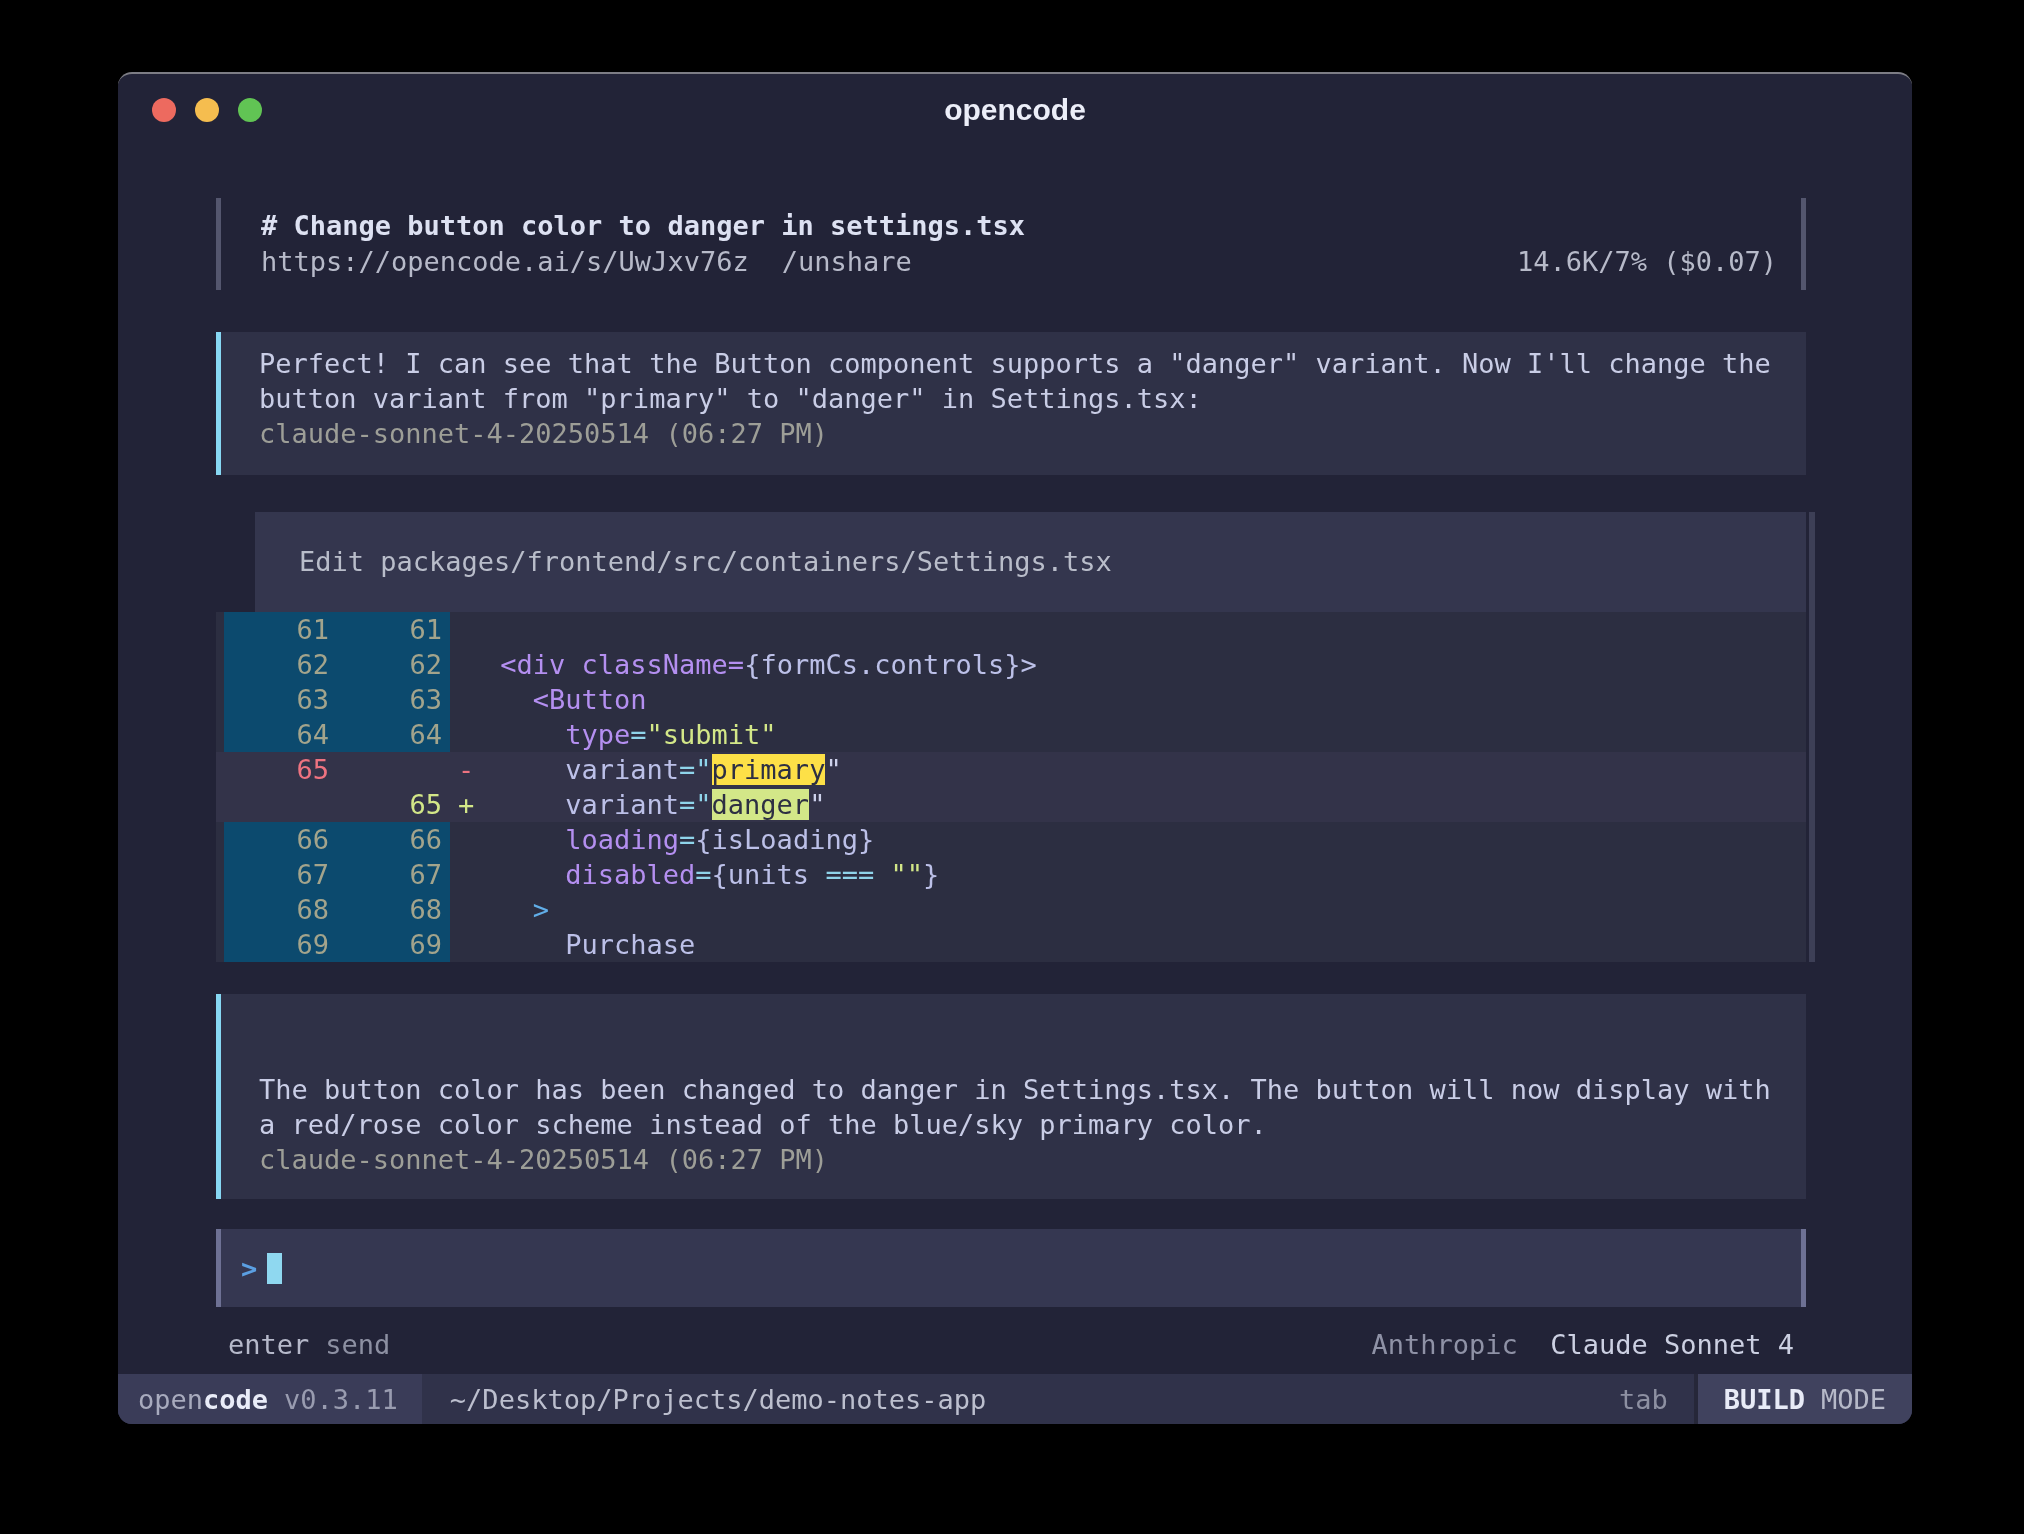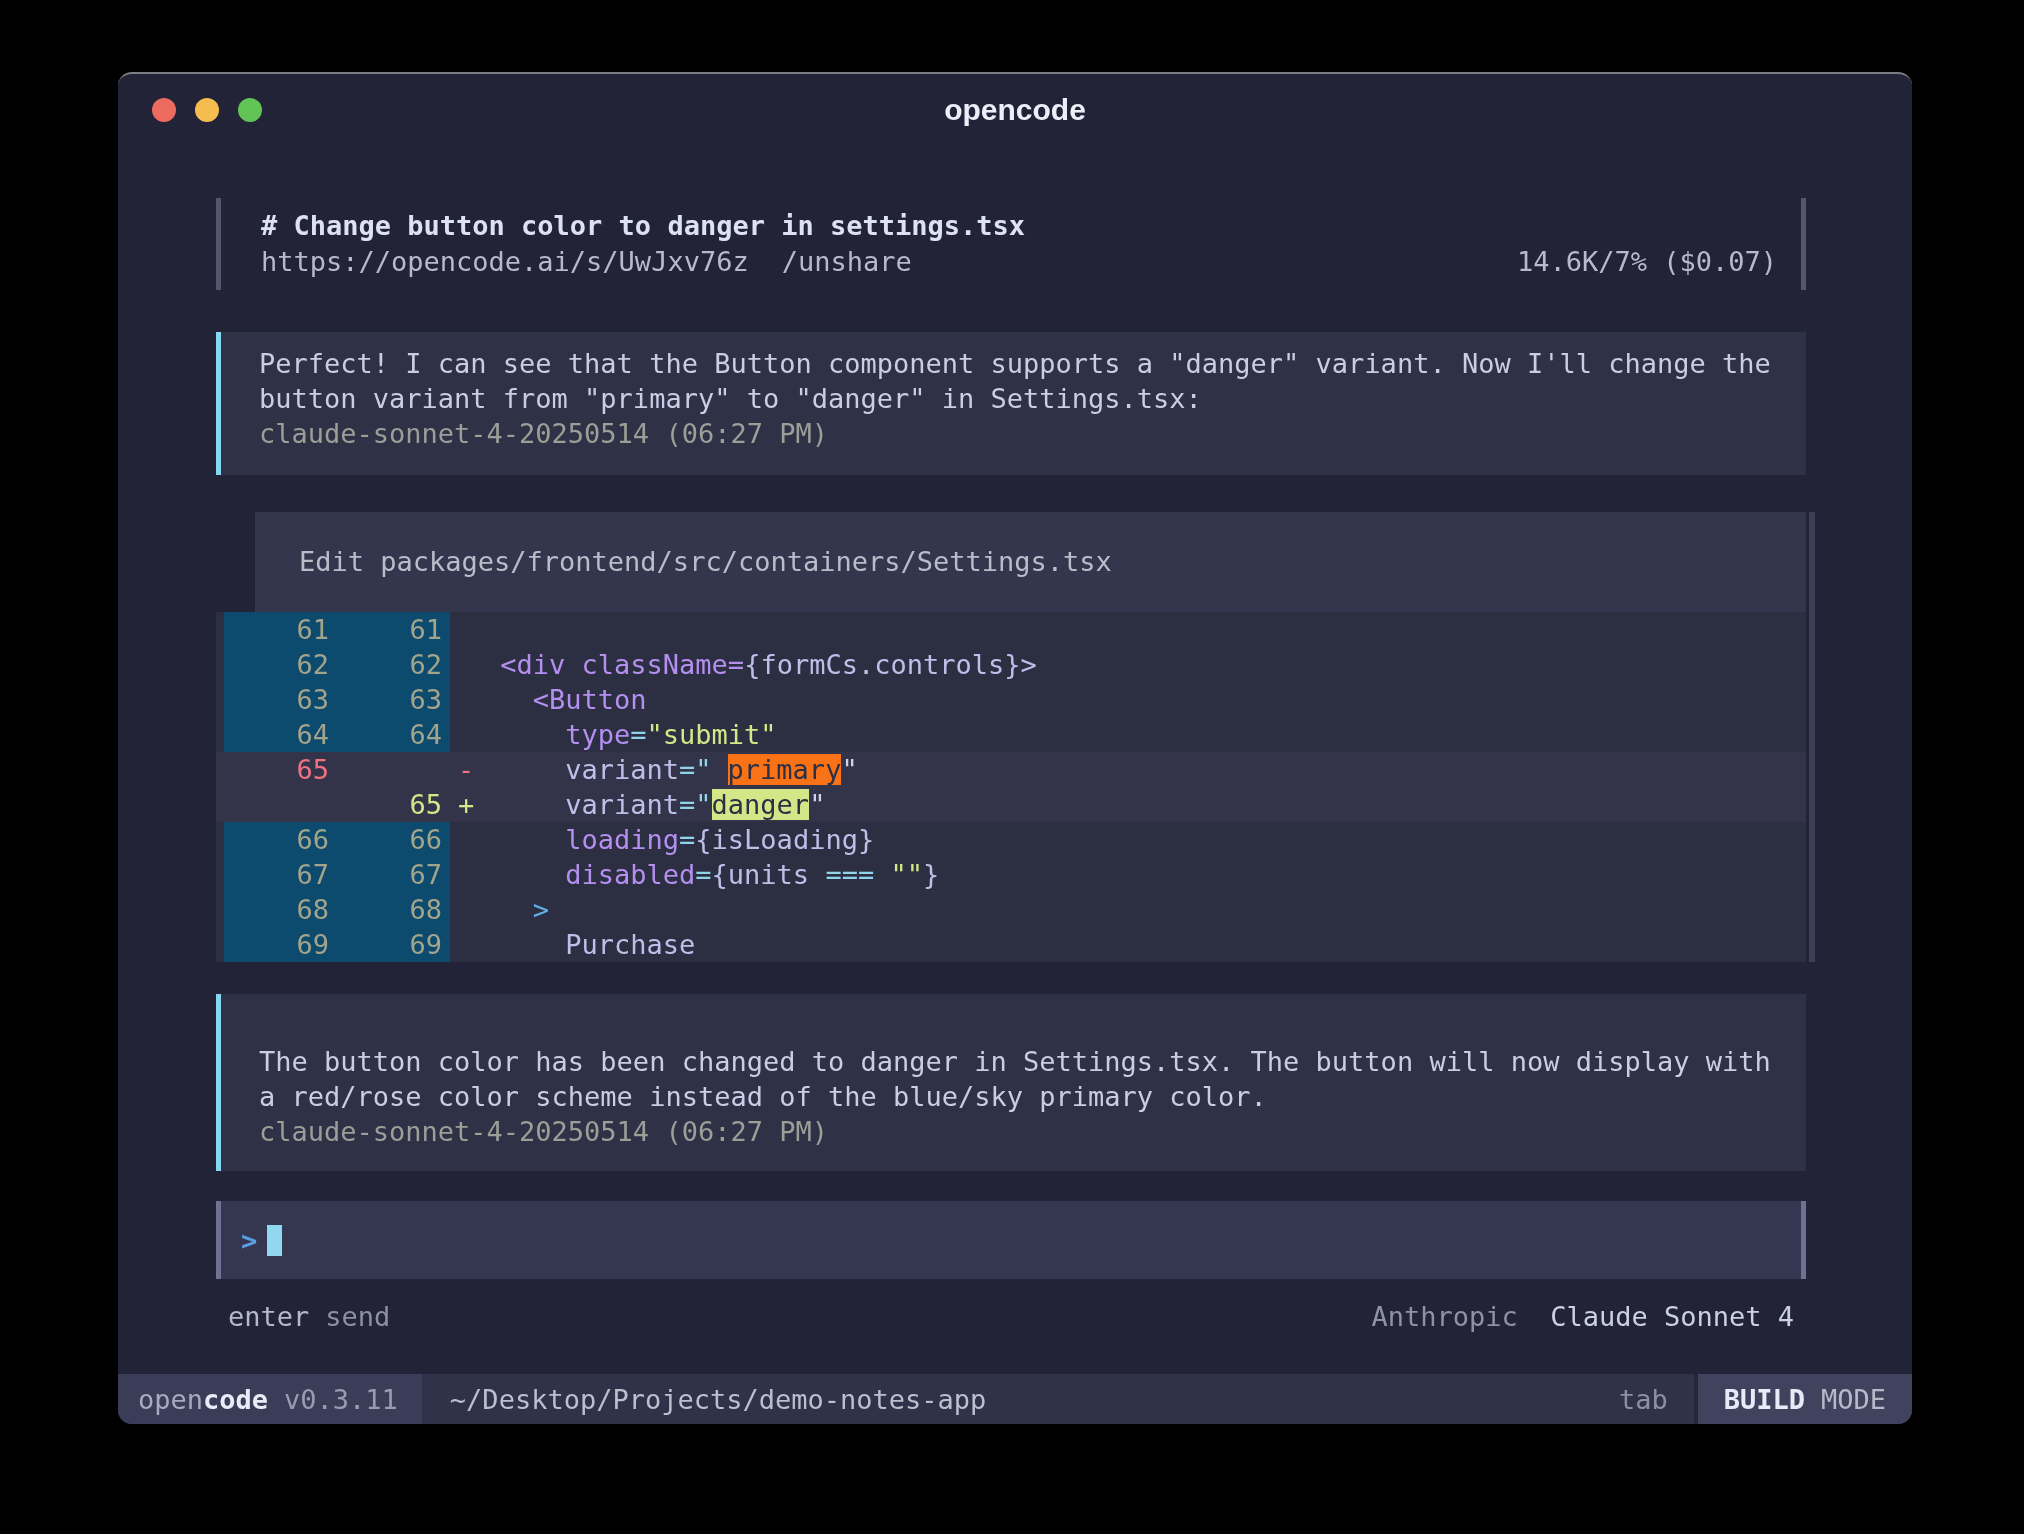--- a/index.html
+++ b/index.html
@@ -26,21 +26,21 @@
                 padding:10px 24px 10px 40px;line-height:36px;}
   .share-title{font-weight:bold;color:#dde1f2;}
   .share-row2{display:flex;align-items:baseline;}
   .share-url{color:#b7bac9;}
   .unshare{color:#b7bac9;margin-left:33px;}
   .ctx-stats{margin-left:auto;color:#b7bac9;}
 
   
   .msg{margin-top:42px;background:#2f3147;border-left:5px solid #87d7f3;
        padding:14px 14px 24px 38px;line-height:35px;}
-  .msg.second{margin-top:32px;padding-top:50px;padding-bottom:22px;}
+  .msg.second{margin-top:32px;padding-top:78px;padding-bottom:22px;}
   .msg-text{color:#c9cde6;}
   .msg-meta{color:#9d9e97;}
 
   
   .edit-card{position:relative;margin-top:37px;}
   .edit-card::after{content:"";position:absolute;top:0;bottom:0;right:-9px;width:6px;background:#3d3f56;}
   .edit-head{background:#34364e;padding:32px 0 32px 44px;color:#b9bdca;line-height:36px;margin-left:39px;}
   .diff{background:#2c2e41;padding:0;}
   .diff-row{display:flex;align-items:stretch;line-height:35px;height:35px;padding-left:8px;white-space:pre;}
   .diff-row.changed{background:#333349;}
@@ -51,21 +51,21 @@
   .marker{flex:0 0 26px;margin-left:8px;}
   .marker.del{color:#ee7380;}
   .marker.add{color:#d3e788;}
   .code{flex:1 1 auto;}
   .tok-plain{color:#ced2ec;}
   .tok-purple{color:#b48ff0;}
   .tok-expr{color:#bcc0e8;}
   .tok-string{color:#d3e788;}
   .tok-cyan{color:#8fd4ea;}
   .tok-blue{color:#61aee8;}
-  .tok-hl-del{background:#f97316;color:#2d2f43;margin-left:16px;}
+  .tok-hl-del{background:#fde047;color:#2d2f43;}
   .tok-hl-add{background:#d3e788;color:#2d2f43;}
 
   
   .input-box{margin-top:30px;height:78px;background:#353751;border-left:5px solid #6e7194;
              border-right:5px solid #6e7194;display:flex;align-items:center;padding-left:20px;box-sizing:border-box;}
   .prompt-char{color:#5b9fe2;font-weight:bold;}
   .cursor{display:inline-block;width:15px;height:31px;background:#8fd8f0;margin-left:10px;}
   .hint-row{margin-top:20px;display:flex;align-items:baseline;padding:0 12px;line-height:35px;}
   .hint-key{color:#b6b9ca;}
   .hint-action{color:#8d90a2;margin-left:16px;}

